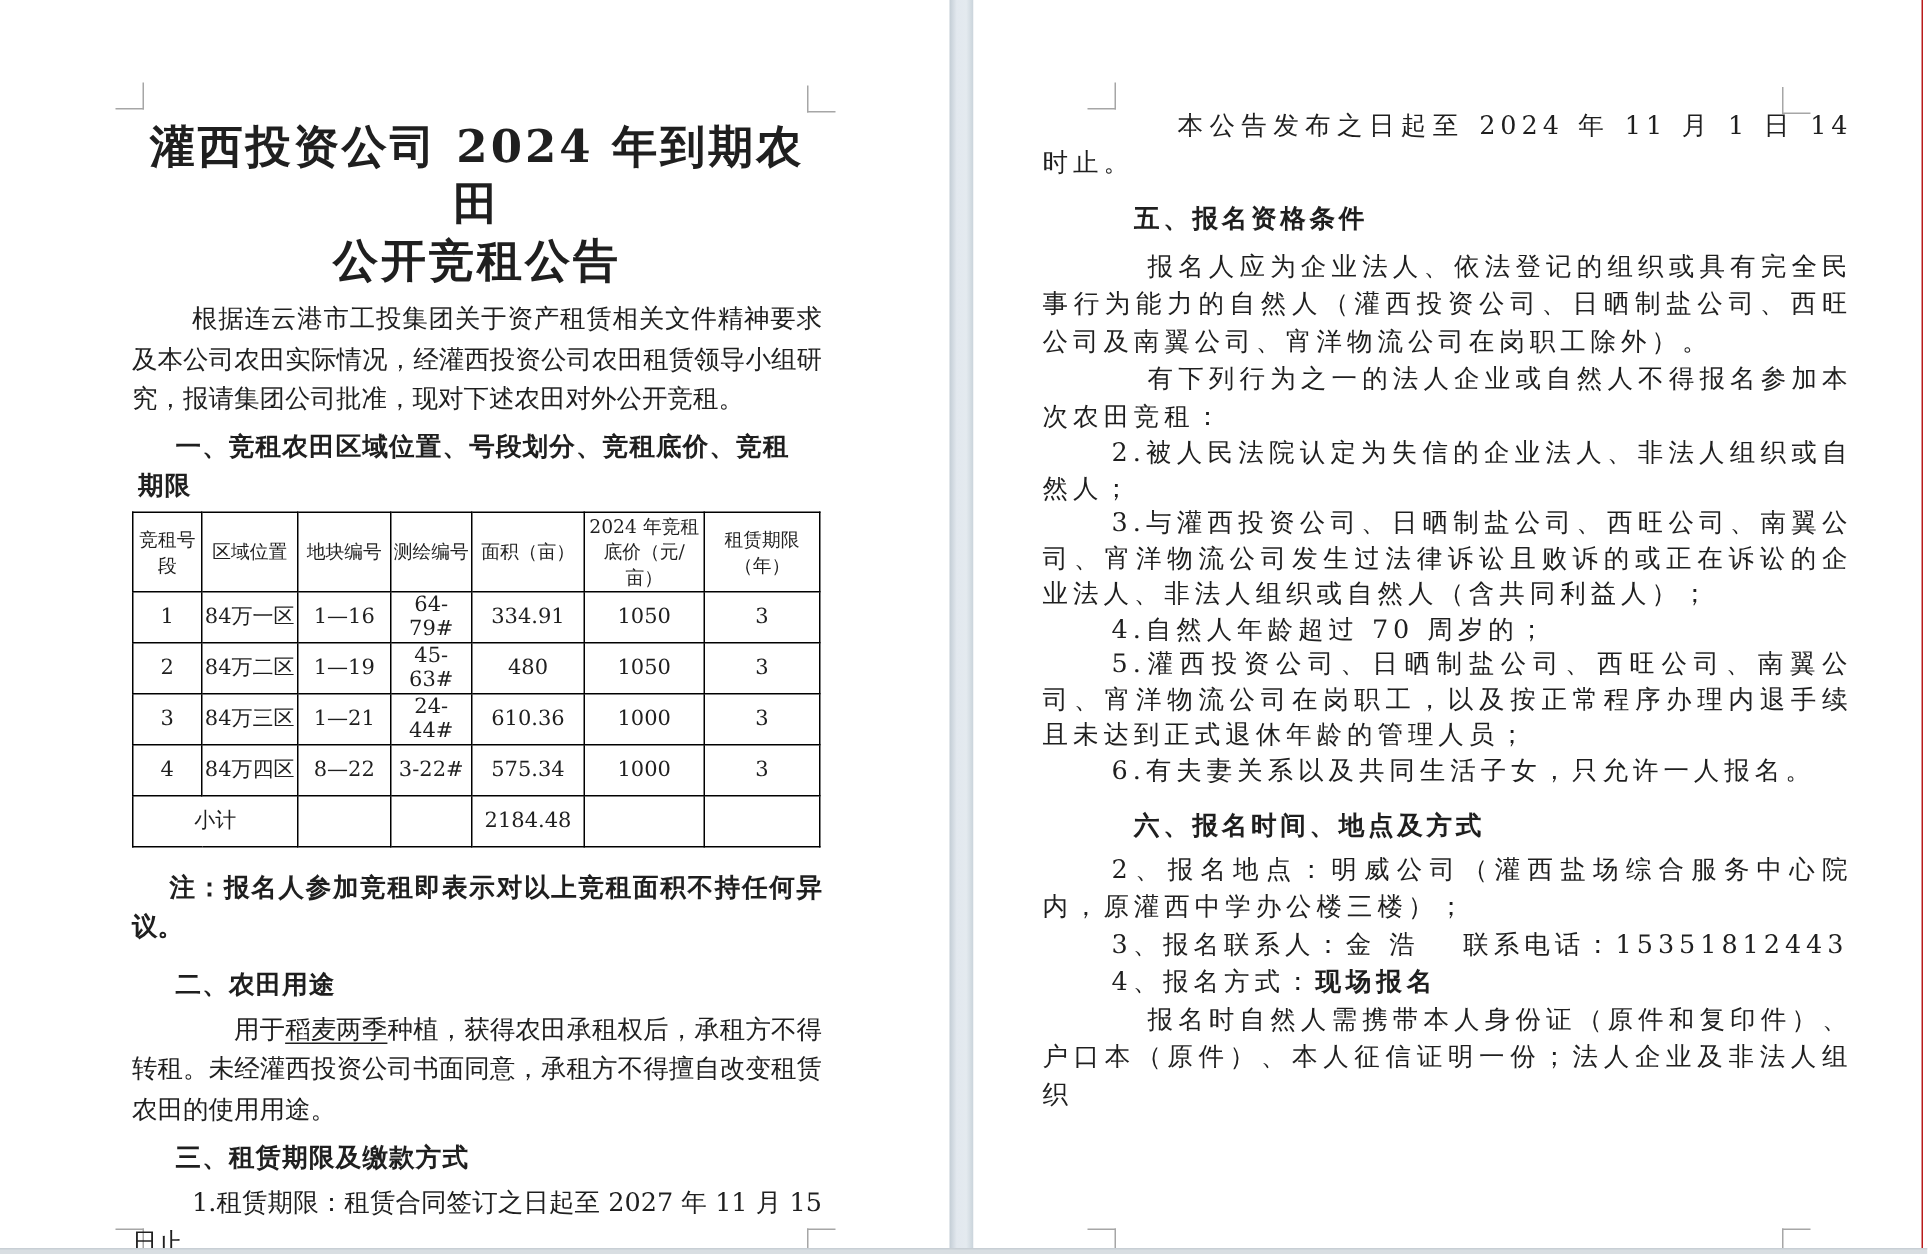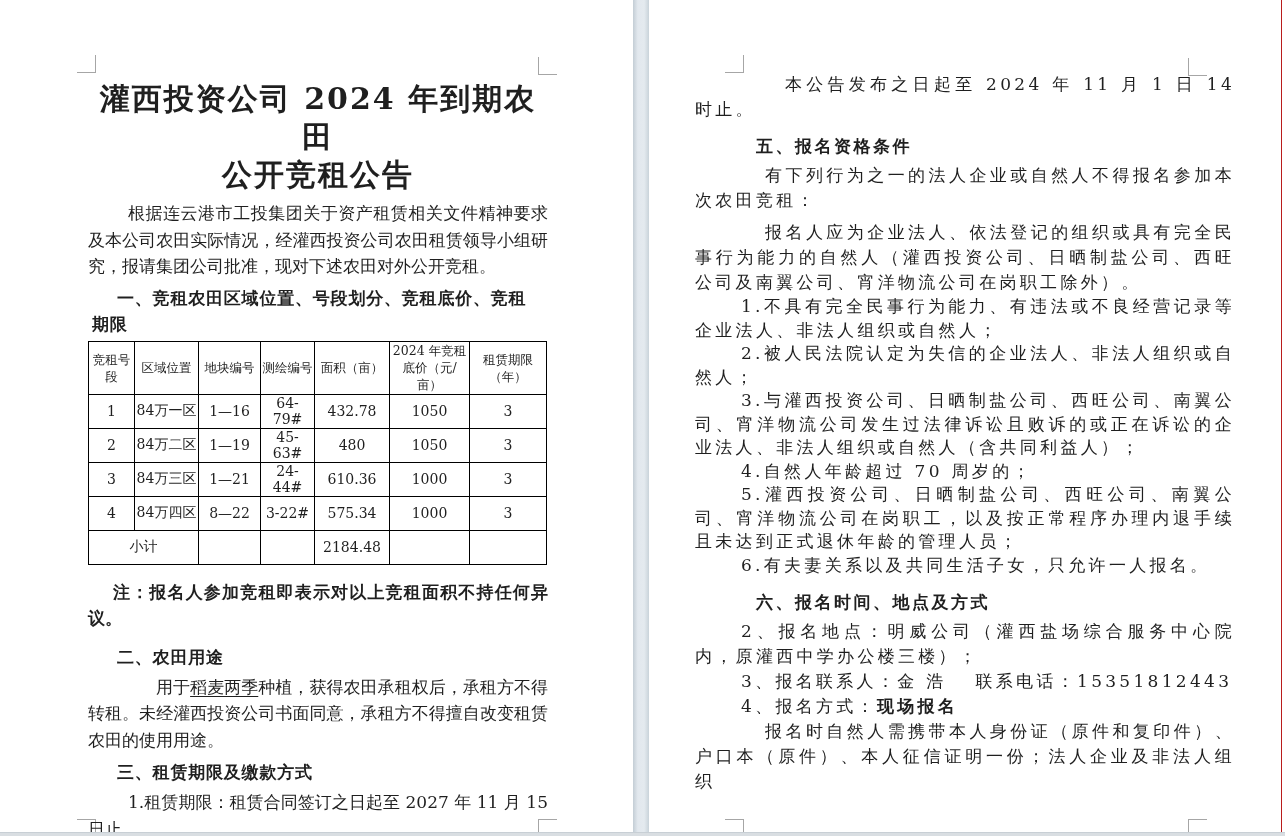--- a/index.html
+++ b/index.html
@@ -91,21 +91,21 @@
         <th>2024 年竞租
 底价（元/亩）</th>
         <th>租赁期限
 （年）</th>
       </tr>
       <tr>
         <td>1</td>
         <td>84万一区</td>
         <td>1—16</td>
         <td>64-79#</td>
-        <td>432.78</td>
+        <td>334.91</td>
         <td>1050</td>
         <td>3</td>
       </tr>
       <tr>
         <td>2</td>
         <td>84万二区</td>
         <td>1—19</td>
         <td>45-63#</td>
         <td>480</td>
         <td>1050</td>
@@ -158,23 +158,22 @@
 <div class="page page-right">
   <div class="mark tl" style="left:76px;top:55px;"></div>
   <div class="mark tr" style="left:539px;top:58px;"></div>
   <div class="mark bl" style="left:76px;top:819px;"></div>
   <div class="mark br" style="left:539px;top:819px;"></div>
 
   <div class="content content-right">
     <p class="para ind-cont">本公告发布之日起至 2024 年 11 月 1 日 14 时止。</p>
 
     <h2 class="heading ind-head-r mt11">五、报名资格条件</h2>
+    <p class="para ind-para-r mt7">报名人应为企业法人、依法登记的组织或具有完全民事行为能力的自然人（灌西投资公司、日晒制盐公司、西旺公司及南翼公司、宵洋物流公司在岗职工除外）。</p>
     <p class="para ind-para-r">有下列行为之一的法人企业或自然人不得报名参加本次农田竞租：</p>
-    <p class="para ind-para-r mt7">报名人应为企业法人、依法登记的组织或具有完全民事行为能力的自然人（灌西投资公司、日晒制盐公司、西旺公司及南翼公司、宵洋物流公司在岗职工除外）。</p>
-    <p class="para item ind-item-r">1.不具有完全民事行为能力、有违法或不良经营记录等企业法人、非法人组织或自然人；</p>
     <p class="para item ind-item-r">2.被人民法院认定为失信的企业法人、非法人组织或自然人；</p>
     <p class="para item ind-item-r">3.与灌西投资公司、日晒制盐公司、西旺公司、南翼公司、宵洋物流公司发生过法律诉讼且败诉的或正在诉讼的企业法人、非法人组织或自然人（含共同利益人）；</p>
     <p class="para item ind-item-r">4.自然人年龄超过 70 周岁的；</p>
     <p class="para item ind-item-r">5.灌西投资公司、日晒制盐公司、西旺公司、南翼公司、宵洋物流公司在岗职工，以及按正常程序办理内退手续且未达到正式退休年龄的管理人员；</p>
     <p class="para item ind-item-r">6.有夫妻关系以及共同生活子女，只允许一人报名。</p>
 
     <h2 class="heading ind-head-r mt12">六、报名时间、地点及方式</h2>
     <p class="para ind-item-r">2、报名地点：明威公司（灌西盐场综合服务中心院内，原灌西中学办公楼三楼）；</p>
     <p class="para ind-item-r">3、报名联系人：金 浩　 联系电话：15351812443</p>
     <p class="para ind-item-r"><span>4、报名方式：</span><span class="b">现场报名</span></p>

